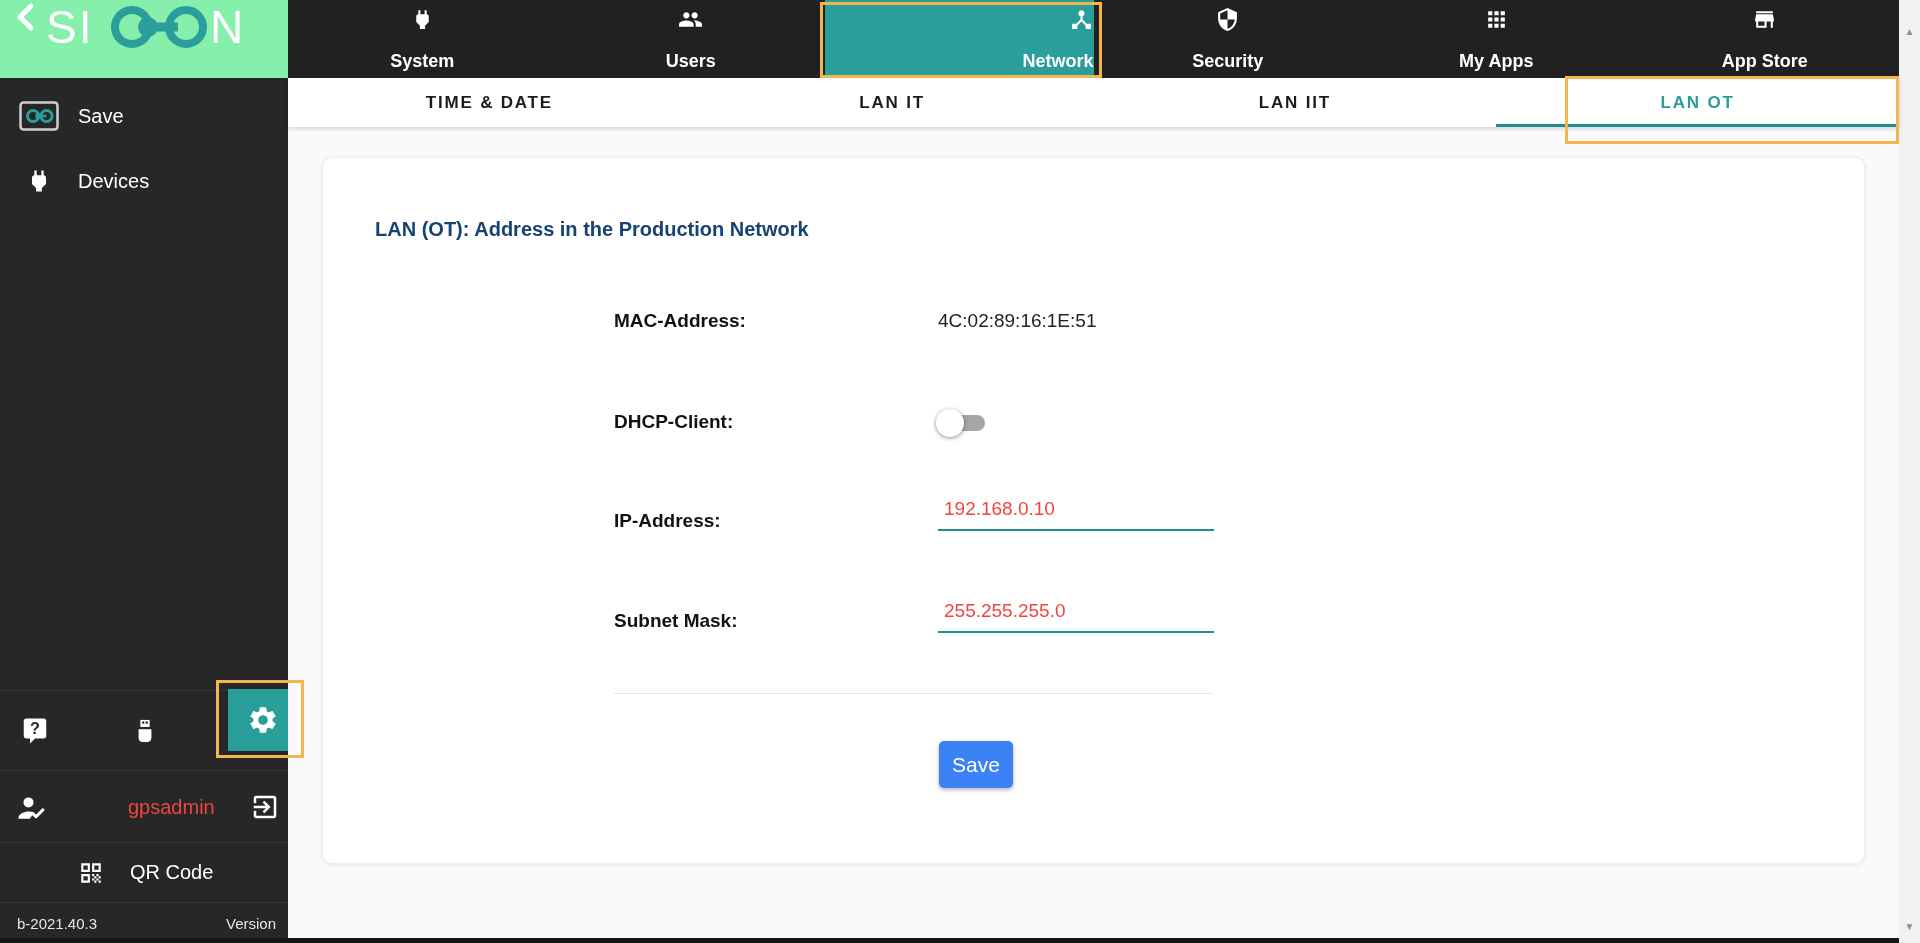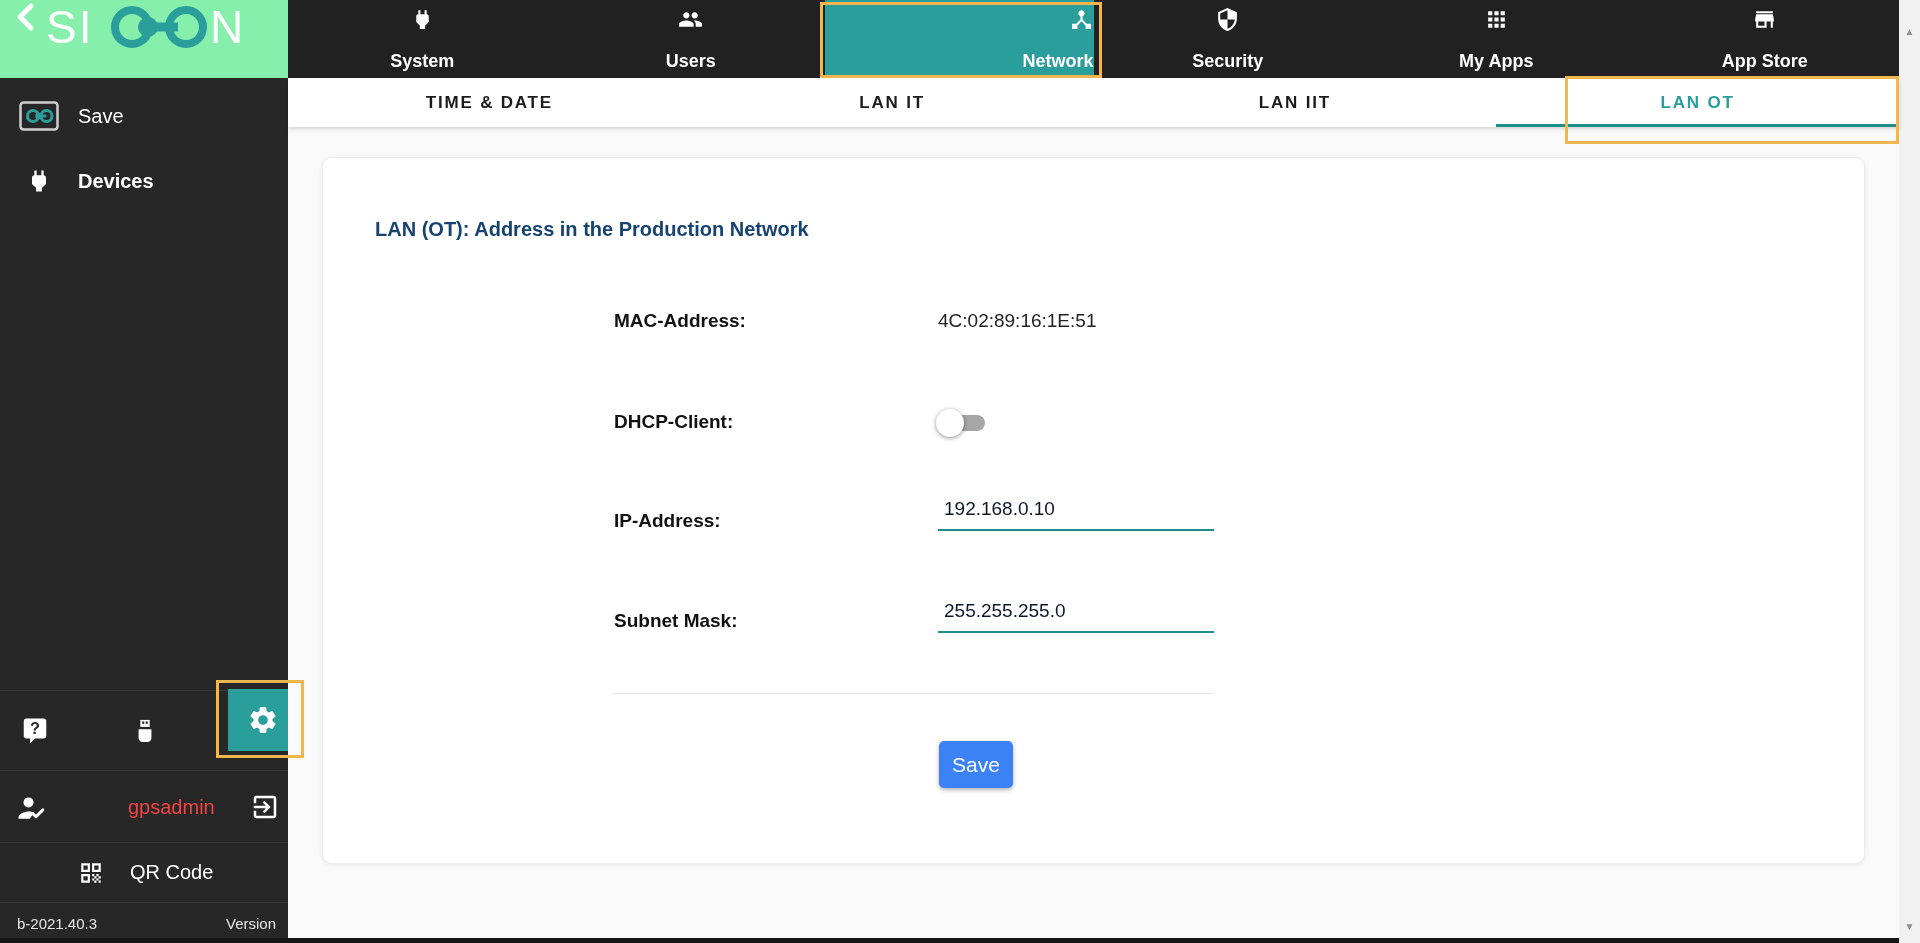--- a/index.html
+++ b/index.html
@@ -9,21 +9,21 @@
 
   
   .sidebar { position:absolute; left:0; top:0; width:288px; height:943px; background:#272727; }
   .logo-area { position:absolute; left:0; top:0; width:288px; height:78px; background:#86efac;
                display:flex; align-items:flex-start; padding-left:14px; }
   .back-chevron { margin-right:6px; cursor:pointer; }
   .side-item { position:absolute; left:0; width:288px; height:44px; display:flex; align-items:center;
                color:#fff; font-size:20px; cursor:pointer; }
   .side-item .ic { width:78px; display:flex; justify-content:center; }
   .side-item-home { top:94px; }
-  .side-item-devices { top:159px;font-weight:bold; }
+  .side-item-devices { top:159px; }
 
   .side-row { position:absolute; left:0; width:288px; border-top:1px solid rgba(255,255,255,0.08); }
   .tools-row { top:690px; height:80px; }
   .tool-btn { position:absolute; top:0; width:70px; height:80px; display:flex; align-items:center; justify-content:center; cursor:pointer; }
   .tool-help { left:0; }
   .tool-usb  { left:110px; }
   .tool-gear { left:228px; top:-2px; width:70px; height:62px; background:#2a9e9a; }
   .user-row { top:770px; height:72px; color:#ef4444; font-size:20px; }
   .user-icon { position:absolute; left:16px; top:22px; }
   .user-name { position:absolute; left:128px; top:25px; }
@@ -58,21 +58,21 @@
   .f-value { position:absolute; left:615px; font-size:19px; color:#222; }
   .lbl-mac { top:152px; } .val-mac { top:152px; }
   .lbl-dhcp { top:253px; }
   .toggle { position:absolute; left:613px; top:249px; width:50px; height:32px; cursor:pointer; }
   .toggle .track { position:absolute; left:11px; top:8px; width:38px; height:16px; border-radius:8px; background:#a6a6a6; }
   .toggle .knob { position:absolute; left:0; top:2px; width:28px; height:28px; border-radius:50%;
                   background:#fff; box-shadow:0 1px 4px rgba(0,0,0,0.45); }
   .lbl-ip { top:352px; } .lbl-subnet { top:452px; }
   .line-input { position:absolute; left:615px; width:276px; height:36px; border:none; outline:none;
                 border-bottom:2px solid #1e8e8c; background:transparent; font-family:"Liberation Sans",sans-serif;
-                font-size:19px; color:#0f172a; padding:0 0 6px 6px; }
+                font-size:19px; color:#ef4444; padding:0 0 6px 6px; }
   .inp-ip { top:337px; } .inp-subnet { top:439px; }
   .form-divider { position:absolute; left:291px; top:535px; width:600px; height:1px; background:#e7e7e7; }
   .save-btn { position:absolute; left:616px; top:583px; width:74px; height:47px; background:#3b82f6; color:#fff;
               font-family:"Liberation Sans",sans-serif; font-size:21px; border:none; border-radius:5px;
               box-shadow:0 2px 4px rgba(0,0,0,0.3); cursor:pointer; }
 
   
   .scrollbar { position:absolute; left:1899px; top:0; width:21px; height:943px; background:#f1f1f1; }
   .sb-arrow { position:absolute; left:0; width:21px; height:16px; text-align:center; font-size:10px;
               color:#8f8f8f; line-height:16px; cursor:pointer; }

